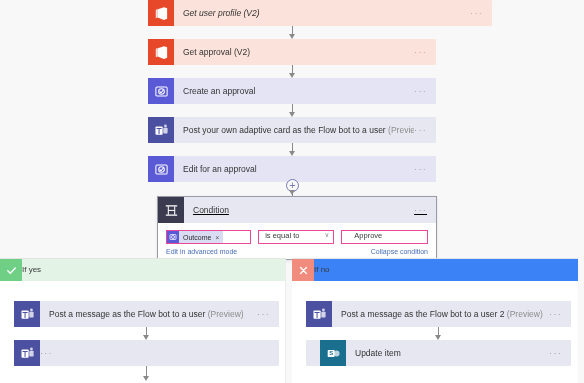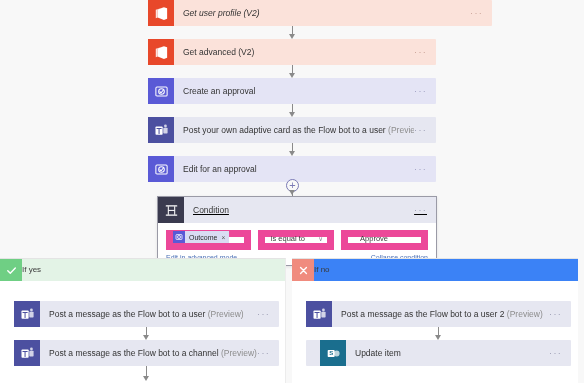--- a/index.html
+++ b/index.html
@@ -126,25 +126,25 @@
   #condition-body {
     padding: 7px 8px 4px 8px;
     background: #fff;
   }
   .cond-row {
     display: flex;
     align-items: center;
     gap: 7px;
   }
   .cond-field {
-    height: 20px;
-    border: 7px solid #ec4899;
+    height: 14px;
+    border: 1px solid #ec4899;
     background: #fff;
     display: flex;
-    align-items: flex-end;
+    align-items: flex-start;
     font-size: 7.5px;
     color: #3b3b3b;
   }
   #cond-left { width: 98px; padding: 0; position: relative; }
   .token {
     display: flex;
     align-items: center;
     height: 12px;
     background: #d9dcf3;
     margin: 0 0 0 0;
@@ -247,21 +247,21 @@
   <div class="arrowhead" style="left:289px; top:34px;"></div>
 
   <div class="card orange" id="card-1" style="left:148px; top:39px; width:288px;">
     <span class="icon tile tile-o365">
       <svg width="15" height="15" viewBox="0 0 16 16">
         <path d="M10.6 1.2 3.9 3.7v8.6l-2 .8V3.9l8.7-2.7z" fill="#ffffff" opacity="0.85"></path>
         <path d="M10.6 1.2 14 2.5v11l-3.4 1.3-6.7-2.5V3.7z" fill="#ffffff"></path>
       </svg>
     </span>
     <span class="title">
-      <span>Get advanced (V2)</span>
+      <span>Get approval (V2)</span>
       <span class="preview"></span>
     </span>
     <span class="dots">···</span>
   </div>
 
   <div class="conn" style="left:292px; top:65px; height:11px;"></div>
   <div class="arrowhead" style="left:289px; top:73px;"></div>
 
   <div class="card purple" id="card-2" style="left:148px; top:78px; width:288px;">
     <span class="icon tile tile-approval">
@@ -399,24 +399,20 @@
 
     <div class="card bluegrey" style="left:14px; top:81px; width:265px;">
       <span class="icon tile tile-teams">
         <svg width="15" height="15" viewBox="0 0 16 16">
           <rect x="1.6" y="3.8" width="7.6" height="8.6" rx="0.8" fill="#ffffff"></rect>
           <path d="M3.1 5.9h4.6M5.4 5.9v5.2" stroke="#4c50a0" stroke-width="1.1" stroke-linecap="round"></path>
           <rect x="9.9" y="5.1" width="4.6" height="6.2" rx="0.8" fill="#ffffff" opacity="0.75"></rect>
           <circle cx="12.2" cy="3.2" r="1.5" fill="#ffffff" opacity="0.75"></circle>
         </svg>
       </span>
-      <span class="title">
-        <span>Post a message as the Flow bot to a channel</span>
-        <span class="preview">(Preview)</span>
-      </span>
       <span class="dots">···</span>
     </div>
 
     <div class="conn" style="left:146px; top:107px; height:13px;"></div>
     <div class="arrowhead" style="left:143px; top:117px;"></div>
   </div>
 
   <div class="branch" id="branch-no">
     <div class="branch-head">
       <span class="badge">

